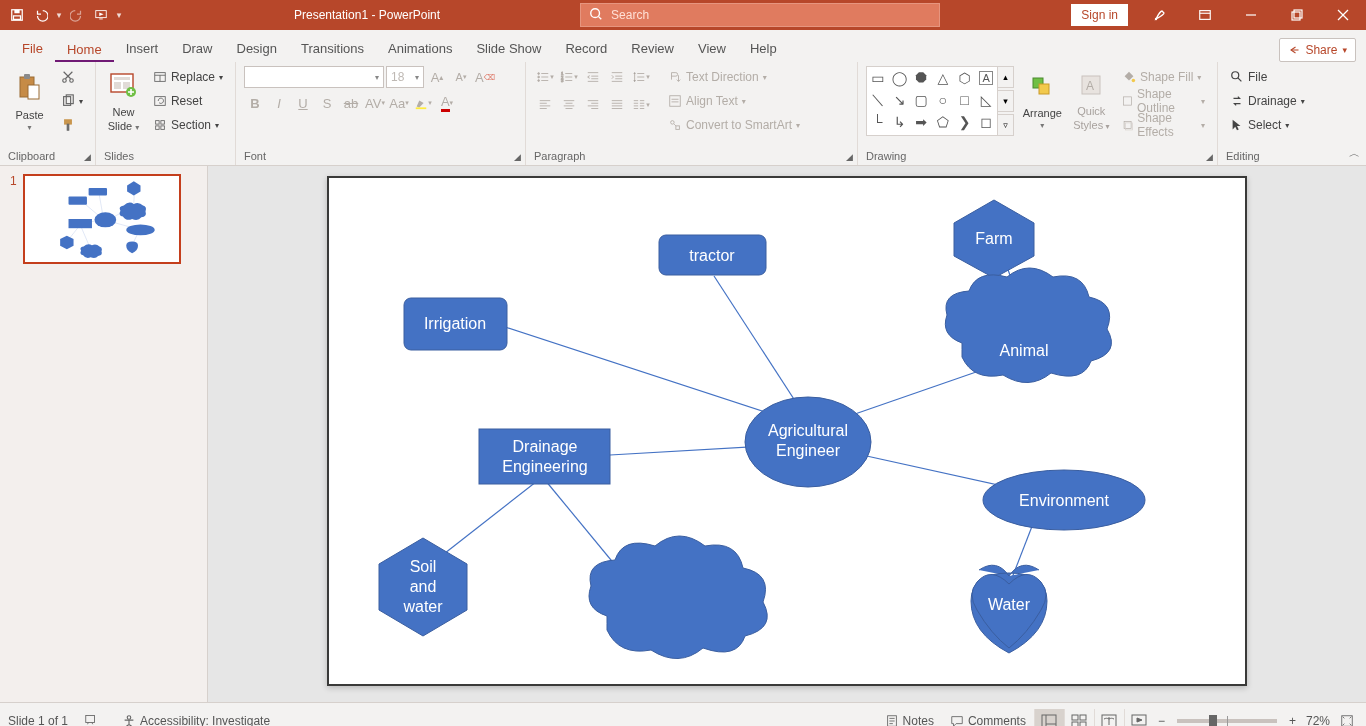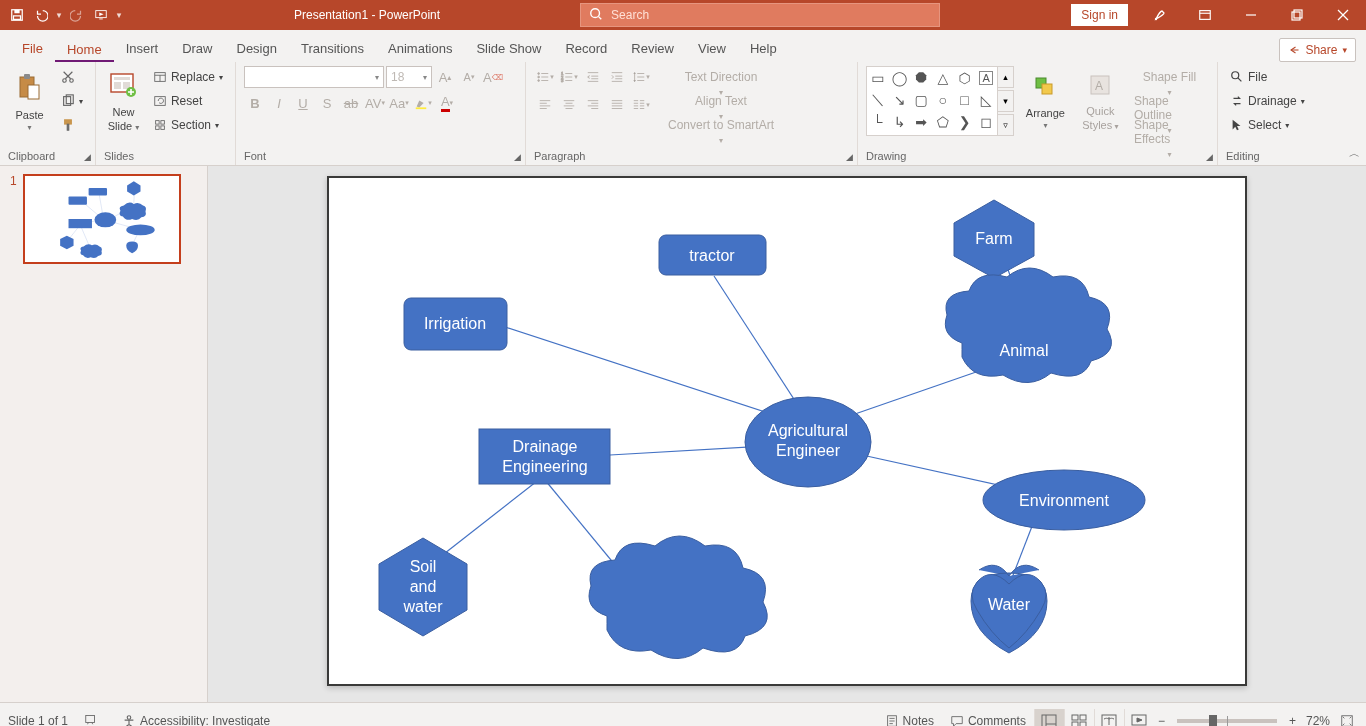--- a/index.html
+++ b/index.html
@@ -39,21 +39,21 @@
 .ribbon { background:#f3f2f1; border-bottom:1px solid #d6d0cc; height:104px; display:flex; position:relative; }
 .group { border-right:1px solid #e1dbd7; padding:4px 8px 0 8px; display:flex; flex-direction:column; justify-content:space-between; }
 .group-body { display:flex; align-items:flex-start; gap:6px; flex:1; }
 .group-label { text-align:left; font-size:11px; color:#666; padding:2px 0 3px; position:relative; }
 .group-label .dialog-ic { position:absolute; right:-4px; bottom:3px; font-size:9px; color:#666; cursor:pointer;}
 .bigbtn { display:flex; flex-direction:column; align-items:center; justify-content:center; width:44px; height:72px; font-size:11px; color:#444; gap:2px; cursor:pointer;}
 .bigbtn.disabled { color:#a8a29e; }
 .bigbtn .ic { font-size:22px; }
 .smallcol { display:flex; flex-direction:column; gap:2px; }
 .smallbtn { height:22px; min-width:22px; display:flex; align-items:center; padding:0 4px; font-size:12px; color:#444; cursor:pointer; gap:4px;}
-.smallbtn.disabled { color:#b3ada7;flex-direction:column; }
+.smallbtn.disabled { color:#b3ada7; }
 .font-controls { display:flex; flex-direction:column; gap:4px; }
 .fc-row { display:flex; align-items:center; gap:2px; }
 .fakeinput { height:22px; border:1px solid #c9c2be; background:#fff; font-size:12px; display:flex; align-items:center; padding:0 4px; color:#bfb9b4; }
 .sq { width:22px; height:22px; display:inline-flex; align-items:center; justify-content:center; font-size:13px; color:#b3ada7; cursor:pointer;}
 .rowbtns { display:flex; gap:2px; }
 
 
 .shapes-gallery { width:132px; height:70px; border:1px solid #d6d0cc; background:#fff; display:grid; grid-template-columns:repeat(6,1fr); grid-auto-rows:22px; font-size:14px; color:#555; }
 .shapes-gallery span { display:flex; align-items:center; justify-content:center; cursor:pointer; }
 .gallery-side { display:flex; flex-direction:column; justify-content:space-between; height:70px; }
@@ -281,21 +281,21 @@
     <div class="group-label">Slides</div>
   </div>
 
   <div class="group" style="width:290px">
     <div class="group-body font-controls">
       <div class="fc-row">
         <span class="fakeinput" style="width:140px">
             <span style="flex:1"></span>
             <span style="font-size:8px;color:#888">▾</span>
           </span>
-        <span class="fakeinput" style="width:46px">
+        <span class="fakeinput" style="width:38px">
             <span style="color:#bfb9b4">18</span>
             <span style="flex:1"></span>
             <span style="font-size:8px;color:#888">▾</span>
           </span>
         <span class="sq">A<sup style="font-size:8px">▴</sup></span>
         <span class="sq" style="font-size:11px">A<sup style="font-size:7px">▾</sup></span>
         <span class="sq">A<span style="font-size:8px;color:#d76">⌫</span></span>
       </div>
       <div class="fc-row">
         <span class="sq" style="font-weight:bold">B</span>

